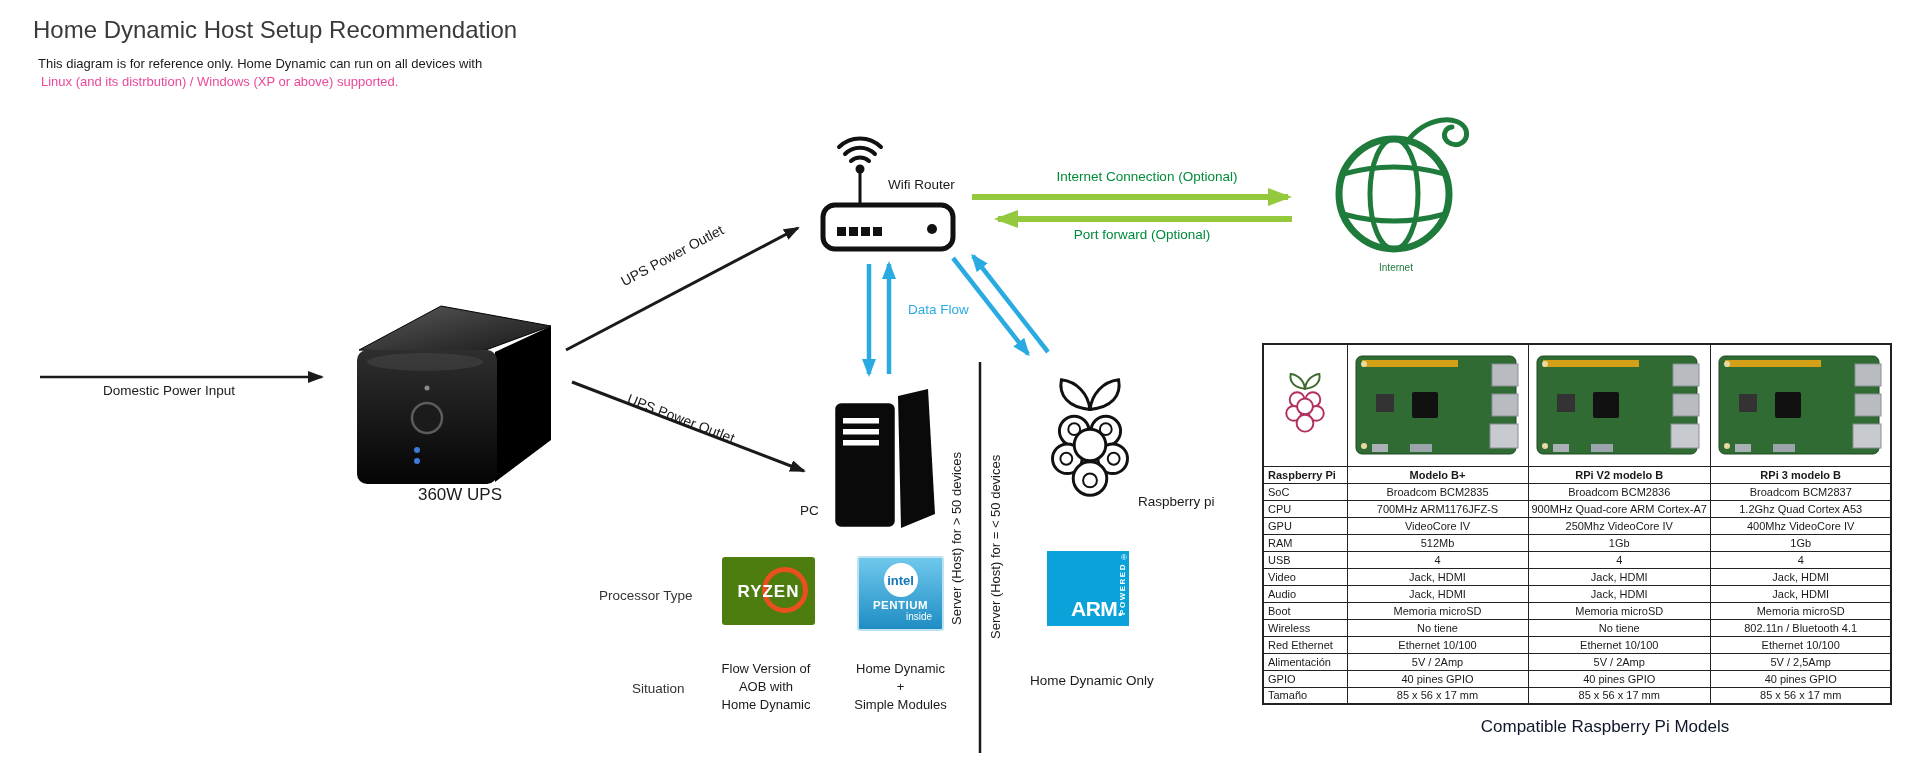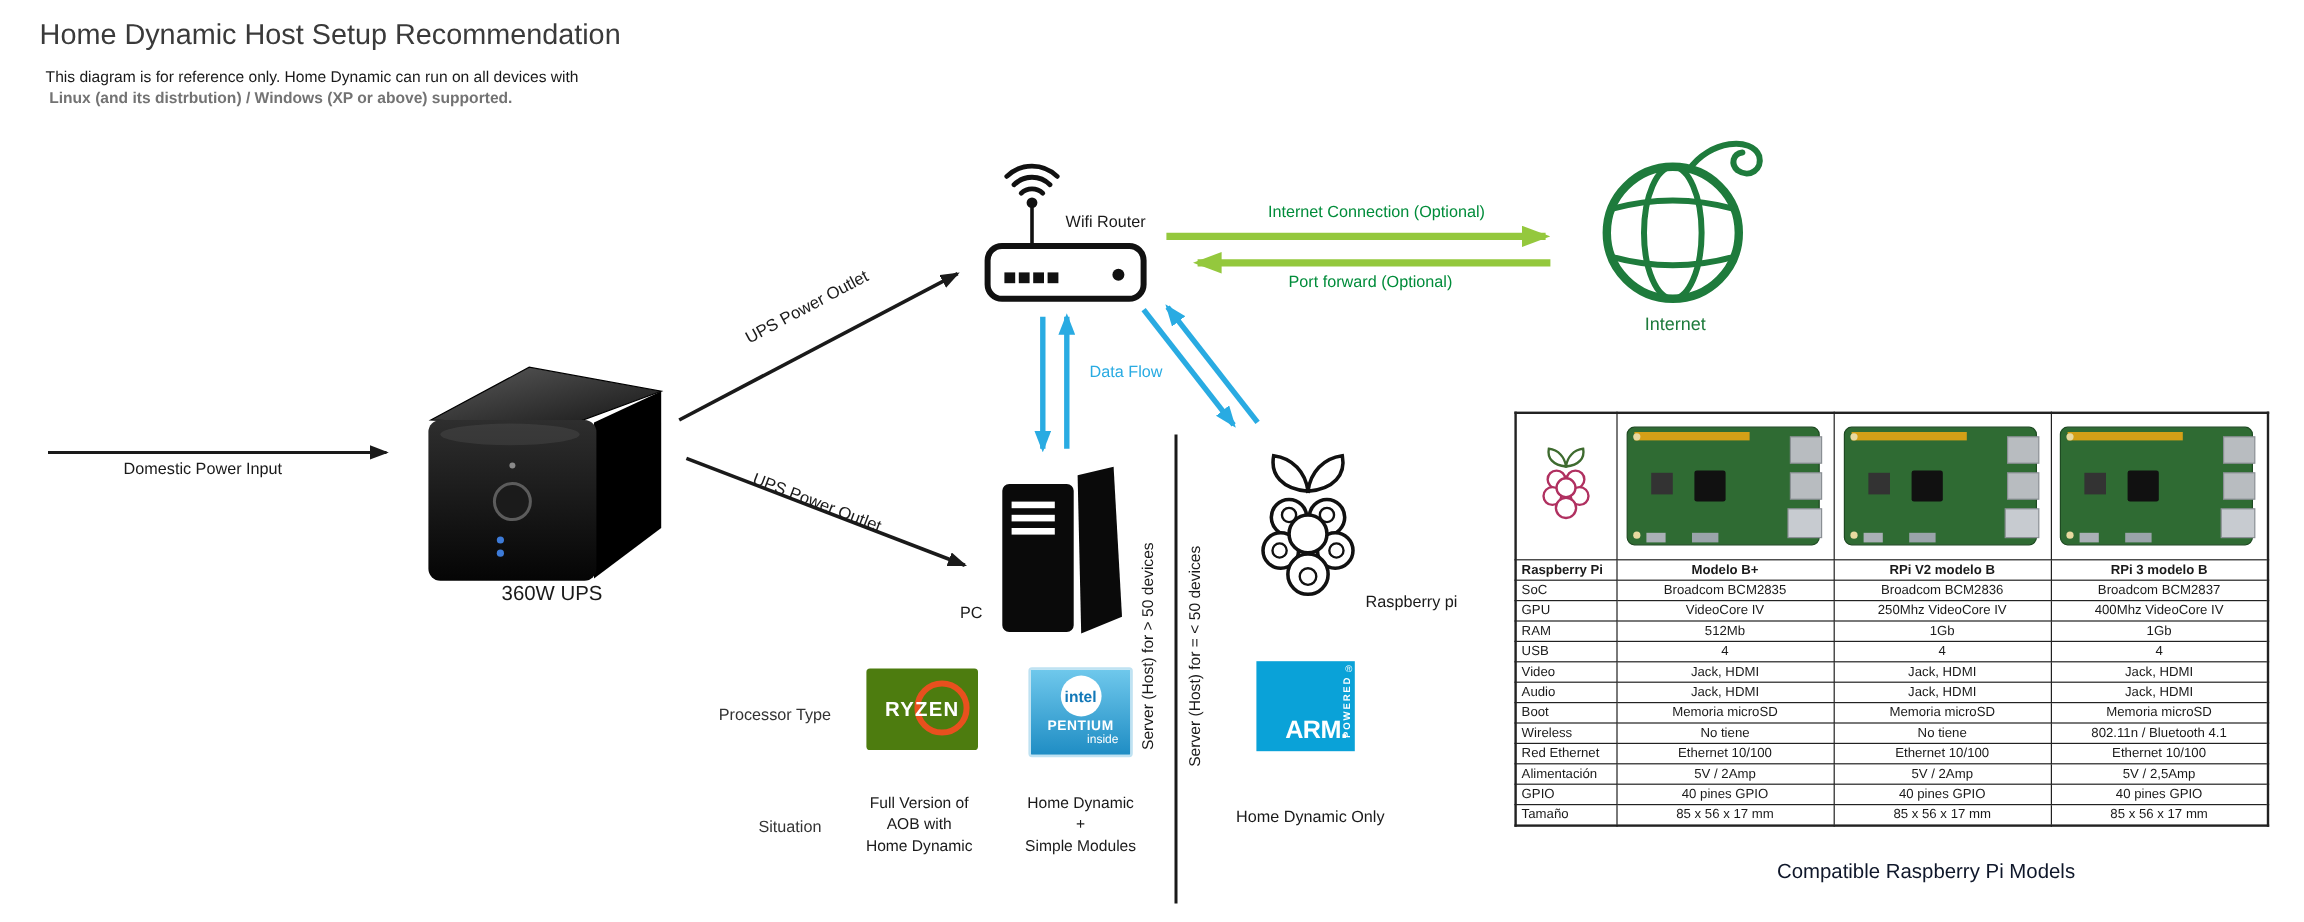--- a/index.html
+++ b/index.html
@@ -7,30 +7,30 @@
   body { font-family:"Liberation Sans", sans-serif; color:#1a1a1a; }
   #canvas { position:relative; width:1920px; height:768px; background:#fff; overflow:hidden;padding-left:32px; }
 
   .abs { position:absolute; }
   #arrow-layer { position:absolute; inset:0; width:1920px; height:768px; z-index:1; pointer-events:none; }
   .icon-box { position:absolute; z-index:2; }
   .lbl { position:absolute; z-index:3; white-space:nowrap; }
 
   .title { left:33px; top:16px; font-size:24px; color:#3a3a3a; }
   .sub1  { left:38px; top:56px; font-size:13px; color:#1a1a1a; }
-  .sub2  { left:41px; top:74px; font-size:13px; color:#737373;font-weight:bold; }
+  .sub2  { left:41px; top:74px; font-size:13px; color:#ec4899; }
 
   .lbl-domestic { left:103px; top:383px; font-size:13.5px; }
   .lbl-ups { left:365px; top:485px; width:190px; text-align:center; font-size:17px; }
   .lbl-outlet-top { left:622px; top:274px; font-size:14px; transform:rotate(-28deg); transform-origin:0 50%; }
   .lbl-outlet-bot { left:628px; top:390px; font-size:14px; transform:rotate(21deg); transform-origin:0 50%; }
   .lbl-router { left:888px; top:177px; font-size:13.5px; }
   .lbl-inet-conn { left:1017px; top:169px; width:260px; text-align:center; font-size:13.5px; color:var(--c-greenText,#008C3A); }
   .lbl-portfwd   { left:1017px; top:227px; width:250px; text-align:center; font-size:13.5px; color:var(--c-greenText,#008C3A); }
-  .lbl-internet  { left:1322px; top:262px; width:148px; text-align:center; font-size:15px; color:var(--c-internetGreen,#1E7B3C); }
+  .lbl-internet  { left:1322px; top:262px; width:148px; text-align:center; font-size:10px; color:var(--c-internetGreen,#1E7B3C); }
   .lbl-dataflow  { left:908px; top:302px; font-size:13.5px; color:var(--c-blue,#29ABE2); }
   .lbl-pc { left:800px; top:503px; font-size:13.5px; }
   .lbl-raspberry { left:1138px; top:494px; font-size:13.5px; }
   .lbl-processor { left:599px; top:588px; font-size:13.5px; color:#333; }
   .lbl-situation { left:632px; top:681px; font-size:13.5px; color:#333; }
   .lbl-rpi-only { left:1030px; top:673px; font-size:13.5px; }
 
   .sit-block { position:absolute; z-index:3; text-align:center; font-size:13px; line-height:18px; }
   .sit-pc1 { left:710px; top:660px; width:112px; }
   .sit-pc2 { left:843px; top:660px; width:115px; }
@@ -214,21 +214,21 @@
     <div class="inside-word">inside</div>
   </div>
 
   <div class="abs arm-box">
     <div class="arm-word">ARM.</div>
     <div class="arm-powered">POWERED</div>
     <div class="arm-reg">®</div>
   </div>
 
   <div class="sit-block sit-pc1">
-    <div>Full Version of</div>
+    <div>Flow Version of</div>
     <div>AOB with</div>
     <div>Home Dynamic</div>
   </div>
   <div class="sit-block sit-pc2">
     <div>Home Dynamic</div>
     <div>+</div>
     <div>Simple Modules</div>
   </div>
   <div class="lbl lbl-rpi-only">Home Dynamic Only</div>
 
@@ -312,20 +312,26 @@
             <td>RPi V2 modelo B</td>
             <td>RPi 3 modelo B</td>
           </tr>
           <tr>
             <td class="rowlabel">SoC</td>
             <td>Broadcom BCM2835</td>
             <td>Broadcom BCM2836</td>
             <td>Broadcom BCM2837</td>
           </tr>
           <tr>
+            <td class="rowlabel">CPU</td>
+            <td>700MHz ARM1176JFZ-S</td>
+            <td>900MHz Quad-core ARM Cortex-A7</td>
+            <td>1.2Ghz Quad Cortex A53</td>
+          </tr>
+          <tr>
             <td class="rowlabel">GPU</td>
             <td>VideoCore IV</td>
             <td>250Mhz VideoCore IV</td>
             <td>400Mhz VideoCore IV</td>
           </tr>
           <tr>
             <td class="rowlabel">RAM</td>
             <td>512Mb</td>
             <td>1Gb</td>
             <td>1Gb</td>

